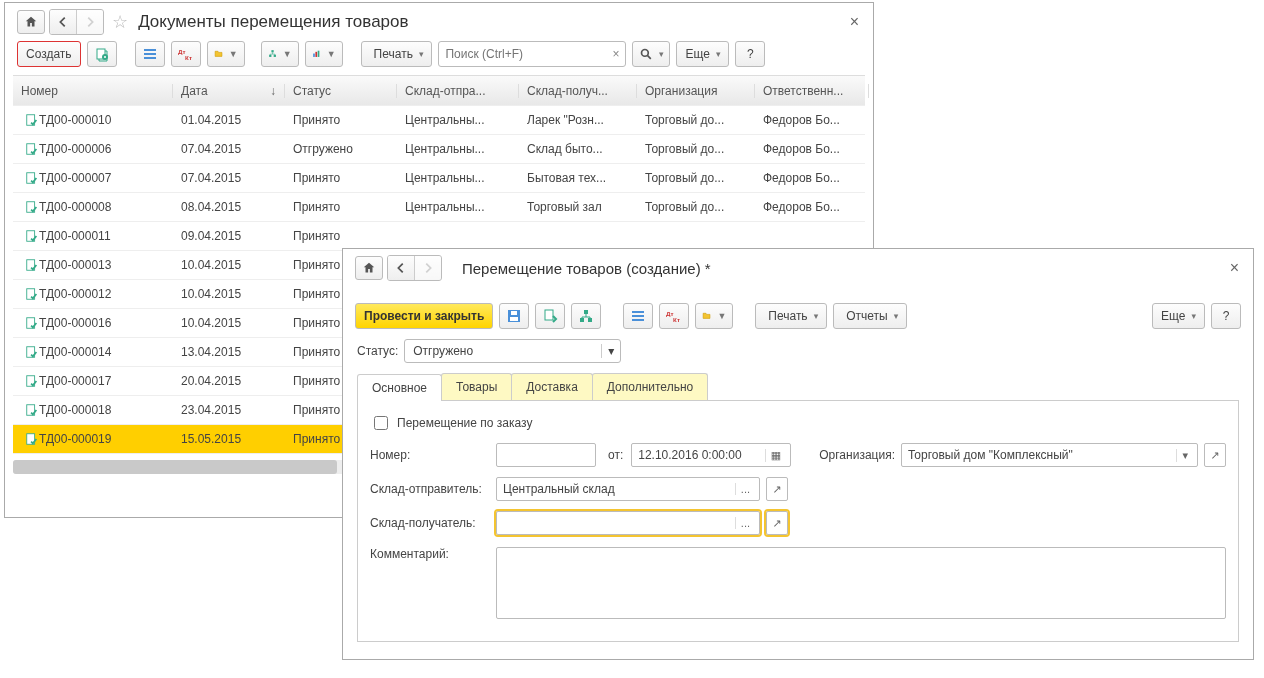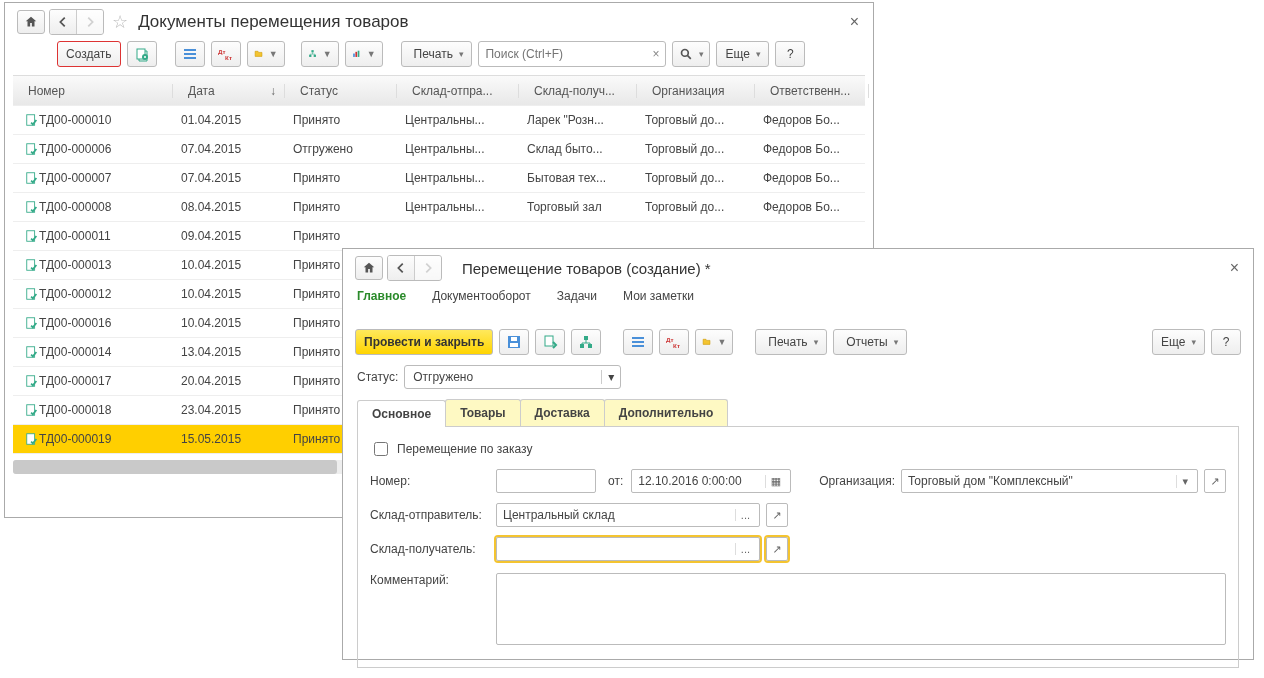--- a/index.html
+++ b/index.html
@@ -58,21 +58,21 @@
     background: linear-gradient(#fdfdfd,#eee);
     display: inline-flex;
     align-items: center;
     padding: 0 8px;
     cursor: pointer;
     white-space: nowrap;
     gap: 4px;
   }
   .btn-icononly { padding: 0 6px; width: 30px; justify-content: center; }
   .btn .caret, .nav-btn .caret { font-size: 9px; color: #777; margin-left: 2px; }
-  .btn-create { border: 1px solid #d33; margin-left: 40px; }
+  .btn-create { border: 1px solid #d33; }
   .btn-yellow { background: linear-gradient(#ffe95c,#ffd400); font-weight: bold; color: #333; }
   .search-box {
     height: 26px; display: inline-flex; align-items: center;
     border: 1px solid #bbb; border-radius: 3px; flex: 0 0 180px;
     background: #fff;
   }
   .search-box input {
     border: none; outline: none; flex: 1; padding: 0 6px; font-size: 12px; color: #777;
     background: transparent;
   }
@@ -82,21 +82,21 @@
     border-top: 1px solid #ddd;
     margin: 0 8px;
   }
   .grid-head, .grid-row {
     display: grid;
     grid-template-columns: 160px 112px 112px 122px 118px 118px 114px;
     align-items: center;
     border-bottom: 1px solid #eee;
   }
   .grid-head { background: linear-gradient(#fafafa,#e8e8e8); color: #555; height: 30px; }
-  .grid-head > div { padding: 0 8px; border-right: 1px solid #ddd; display:flex; align-items:center; gap:4px;margin-left:7px;}
+  .grid-head > div { padding: 0 8px; border-right: 1px solid #ddd; display:flex; align-items:center; gap:4px;}
   .grid-row { height: 29px; }
   .grid-row > div { padding: 0 8px; white-space: nowrap; overflow: hidden; text-overflow: ellipsis; }
   .grid-row .num { display: flex; align-items: center; gap: 0; padding-left: 12px;}
   .doc-icon { width: 14px; height: 14px; }
   .row-selected { background: #ffcf00 !important; }
   .sort-arrow { font-size: 12px; color: #666; margin-left: auto; }
   .scrollbar-h {
     height: 14px; margin: 6px 8px 8px 8px; background: #eee; border-radius: 3px; position: relative;
   }
   .scrollbar-h .thumb {
@@ -111,21 +111,21 @@
   .form-body { padding: 0 14px; }
   .form-status-row { display: flex; align-items: center; gap: 6px; margin: 6px 0 10px 0; }
   .status-select {
     height: 24px; border: 1px solid #bbb; border-radius: 3px; display:flex; align-items:center;
     background:#fff;
   }
   .status-select span { padding: 0 8px; }
   .status-select .dd { border-left:1px solid #ccc; padding:0 6px; }
 
   .sub-tabs {
-    display: flex; border-bottom: 1px solid #ccc; gap: 0; font-weight: bold;
+    display: flex; border-bottom: 1px solid #ccc; gap: 0;
   }
   .sub-tab {
     padding: 6px 14px; border: 1px solid #ccc; border-bottom: none; background: #fef9c3;
     border-radius: 3px 3px 0 0; margin-right: -1px; cursor: pointer;
   }
   .sub-tab.active { background: #fff; position: relative; top: 1px; }
 
   .sub-panel {
     border: 1px solid #ccc; border-top: none; padding: 12px;
   }
@@ -470,26 +470,20 @@
         <svg viewBox="0 0 16 16">
             <path d="M6 3l5 5-5 5" fill="none" stroke="#999" stroke-width="2"></path>
           </svg>
       </div>
     </div>
     <div style="width:12px"></div>
     <span class="title form-title">Перемещение товаров (создание) *</span>
     <span class="close-x">×</span>
   </div>
 
-  <div class="form-nav-tabs">
-    <span class="active">Главное</span>
-    <span>Документооборот</span>
-    <span>Задачи</span>
-    <span>Мои заметки</span>
-  </div>
 
   <div class="toolbar" style="padding-bottom:4px;margin-top:16px;">
     <div class="btn btn-yellow">Провести и закрыть</div>
     <div class="btn btn-icononly">
       <svg viewBox="0 0 16 16">
           <rect x="2" y="2" width="12" height="12" fill="#4a90d9"></rect>
           <rect x="5" y="3" width="6" height="4" fill="#fff"></rect>
           <rect x="4" y="9" width="8" height="4" fill="#fff"></rect>
         </svg>
     </div>

